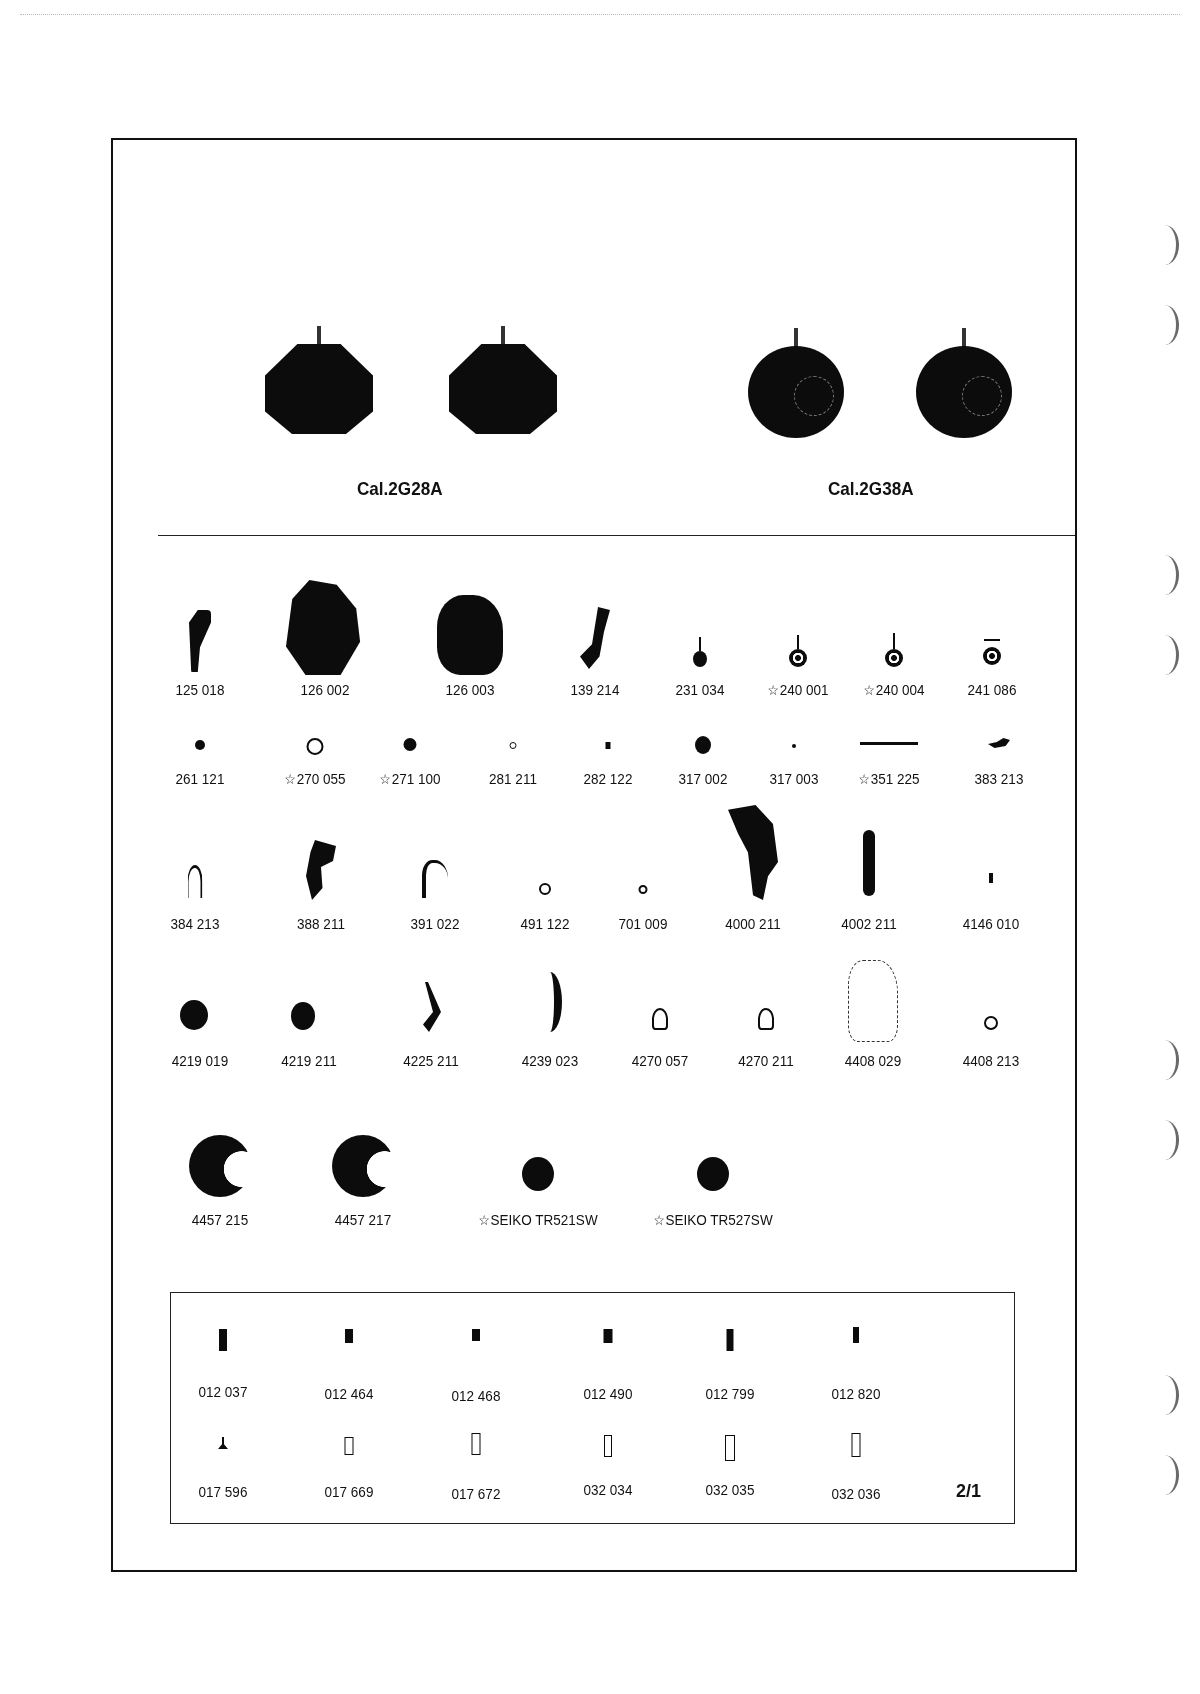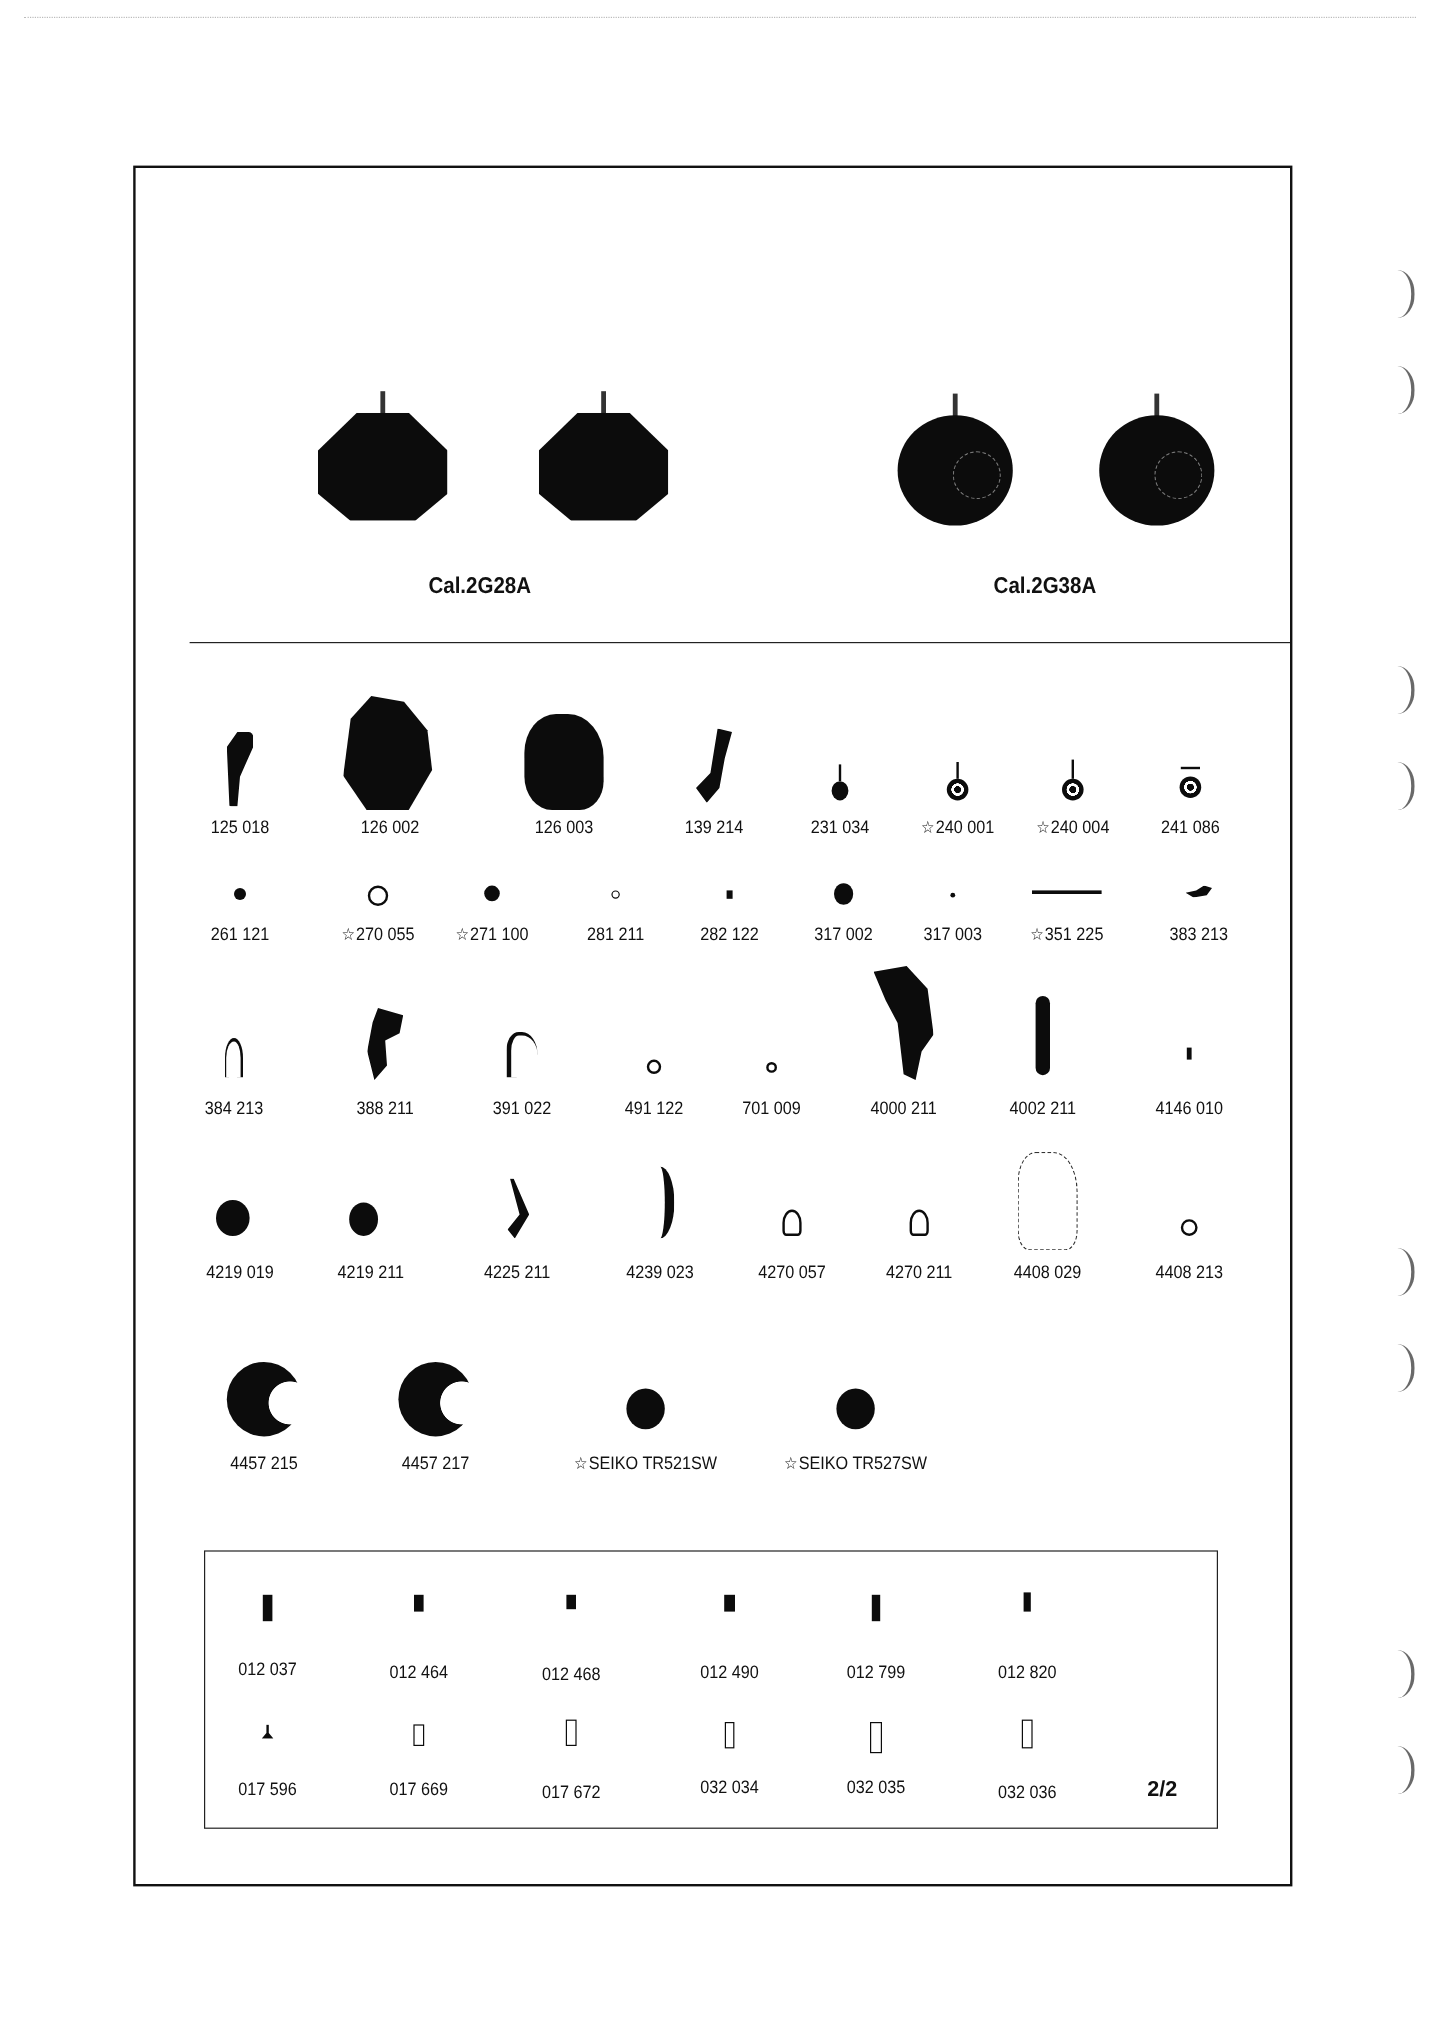--- a/index.html
+++ b/index.html
@@ -271,21 +271,21 @@
       </div>
       <div class="part" style="left:499px; top:138px;">
         <div class="shape" style="top:4px; width:8px; height:24px; background:transparent; border:1.5px solid #0c0c0c;"></div>
         <div class="lbl" style="top:50px;">032 035</div>
       </div>
       <div class="part" style="left:625px; top:138px;">
         <div class="shape" style="top:2px; width:7px; height:22px; background:transparent; border:1.5px solid #0c0c0c;"></div>
         <div class="lbl" style="top:54px;">032 036</div>
       </div>
 
-      <div class="scale-note" style="left:785px; top:188px;">2/2</div>
+      <div class="scale-note" style="left:785px; top:188px;">2/1</div>
     </div>
   </div>
 </div>
 
 <div class="hole" style="left:1150px; top:225px;"></div>
 <div class="hole" style="left:1150px; top:305px;"></div>
 <div class="hole" style="left:1150px; top:555px;"></div>
 <div class="hole" style="left:1150px; top:635px;"></div>
 <div class="hole" style="left:1150px; top:1040px;"></div>
 <div class="hole" style="left:1150px; top:1120px;"></div>

